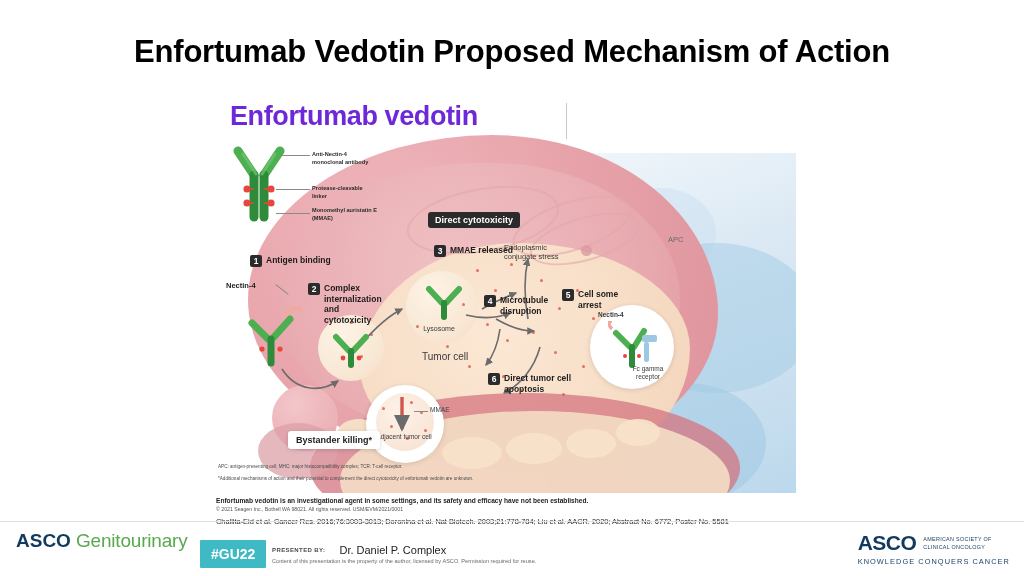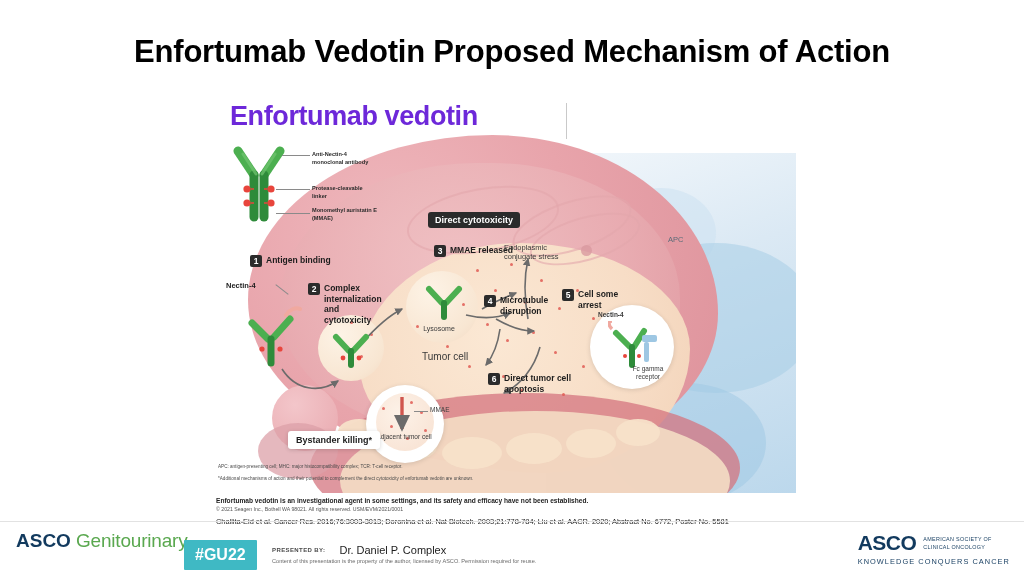--- a/index.html
+++ b/index.html
@@ -107,22 +107,22 @@
   .src-bold{font-size:6.6px;color:#1d1d1d;font-weight:bold;line-height:1.45;}
   .src-small{font-size:5.2px;color:#555;line-height:1.5;}
   .src-cite{font-size:7.4px;color:#1d1d1d;line-height:1.5;margin-top:3px;}
 
   
   #footer-rule{position:absolute;left:0;top:521px;width:1024px;height:1px;background:#e2e2e2;}
   #asco-gu{position:absolute;left:16px;top:530px;}
   #asco-gu .l1{font-size:19px;color:#5aa84f;font-weight:normal;letter-spacing:-0.2px;}
   #asco-gu .l1 b{color:#123a5e;font-weight:bold;letter-spacing:0;}
   #asco-gu .l2{font-size:19px;color:#5aa84f;letter-spacing:-0.2px;margin-top:-3px;}
-  #hashtag{position:absolute;left:184px;top:540px;background:#3fb9c4;color:#fff;
-    font-size:16px;font-weight:bold;padding:6px 11px;border-radius:1px;}
+  #hashtag{position:absolute;left:200px;top:540px;background:#3fb9c4;color:#fff;
+    font-size:14px;font-weight:bold;padding:6px 11px;border-radius:1px;}
   #presented{position:absolute;left:272px;top:540px;}
   #presented .pb{font-size:6px;font-weight:bold;color:#4a4a4a;letter-spacing:.4px;
     display:inline-block;vertical-align:middle;}
   #presented .pn{font-size:11px;color:#1d1d1d;display:inline-block;vertical-align:middle;
     margin-left:14px;}
   #perm{position:absolute;left:272px;top:558px;font-size:5.6px;color:#6a6a6a;}
   #asco-right{position:absolute;right:14px;top:532px;text-align:left;}
   #asco-right .ar-top{display:flex;align-items:flex-end;gap:7px;}
   #asco-right .ar-logo{font-size:21px;font-weight:bold;color:#123a5e;letter-spacing:-0.5px;
     line-height:1;}

